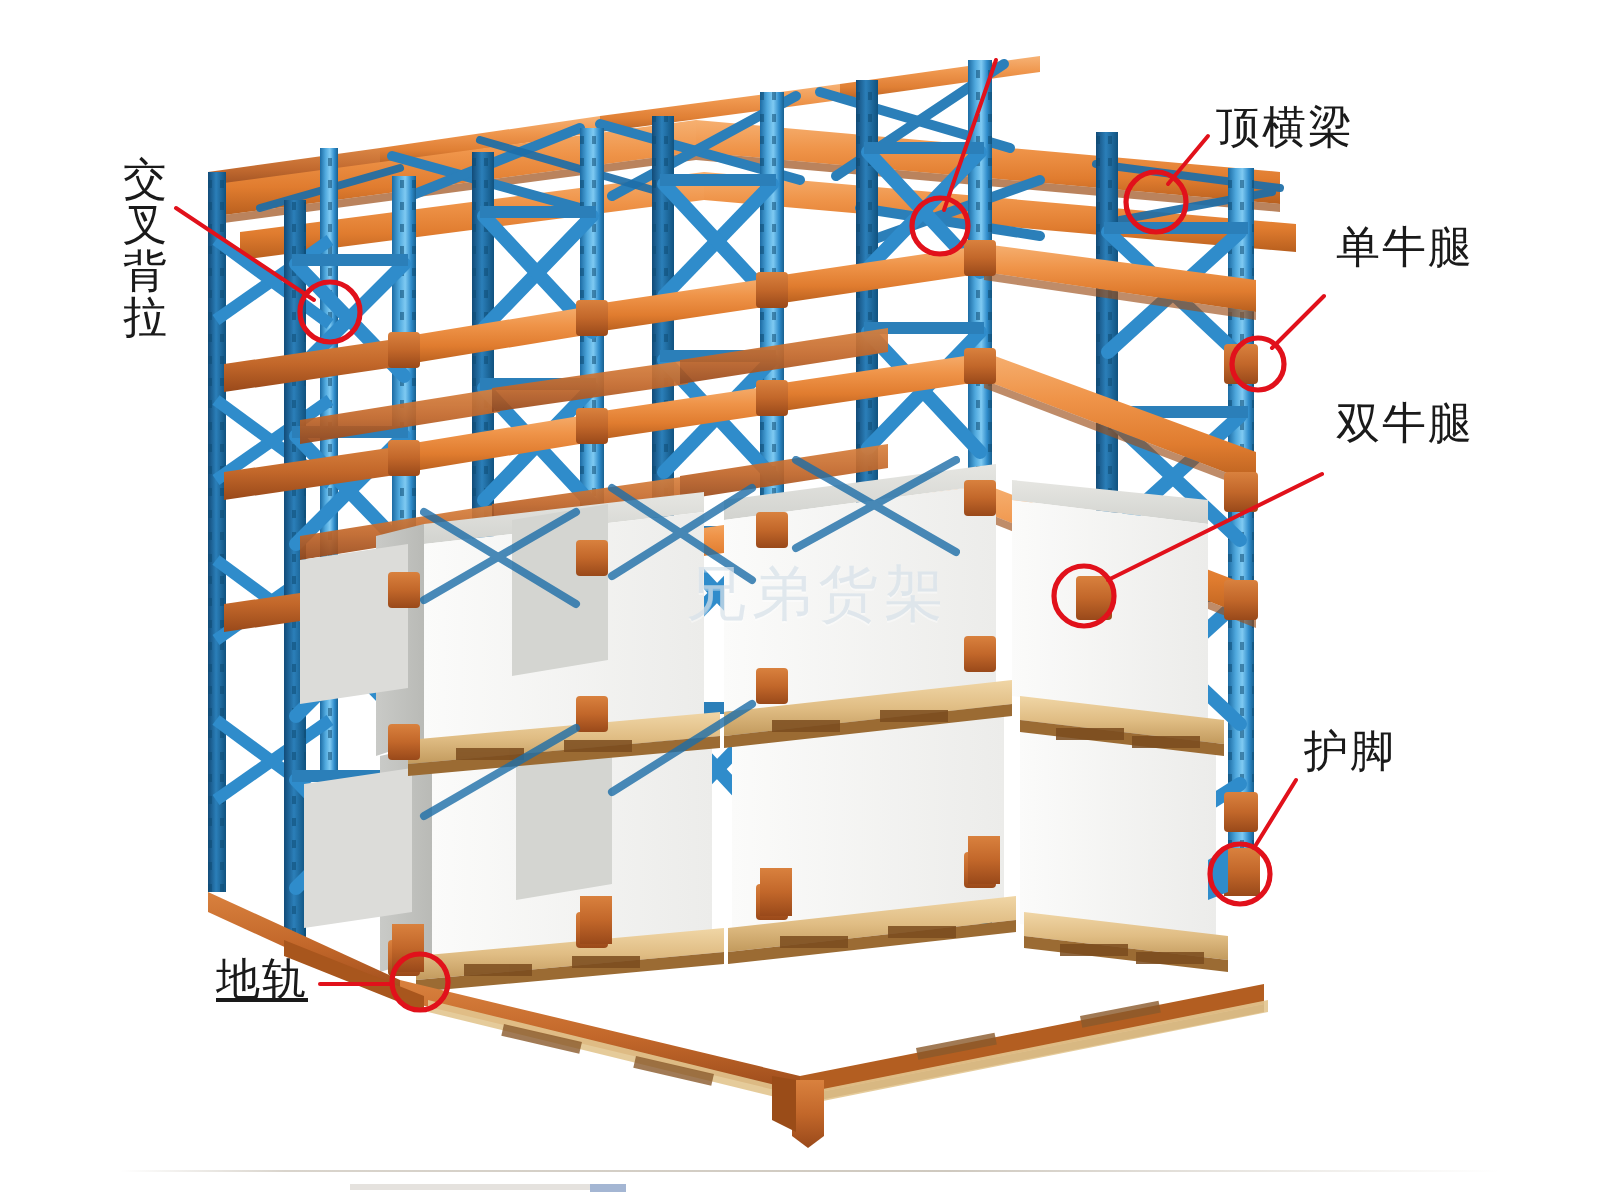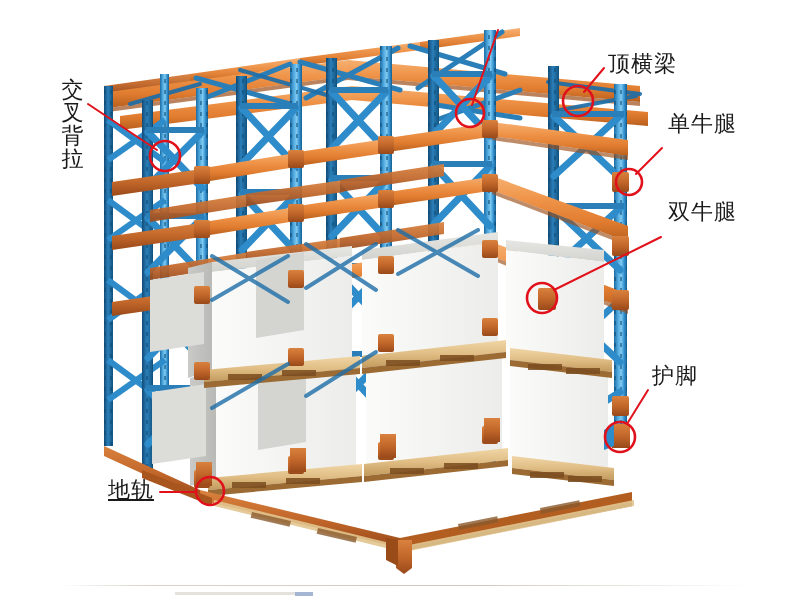--- a/index.html
+++ b/index.html
@@ -409,20 +409,21 @@
       <line x1="212" y1="256" x2="288" y2="302"></line>
       <line x1="306" y1="288" x2="376" y2="244"></line>
       <line x1="306" y1="244" x2="376" y2="290"></line>
       <line x1="398" y1="274" x2="478" y2="230"></line>
       <line x1="398" y1="230" x2="478" y2="276"></line>
       <line x1="212" y1="408" x2="288" y2="364"></line>
       <line x1="306" y1="396" x2="376" y2="352"></line>
     </g>
   </svg>
 
+  <div class="wm" style="left:343px;top:277px;">兄弟货架</div>
 
   <svg class="layer" viewBox="0 0 800 600">
     <g id="ann-vec">
         <line x1="88" y1="104" x2="157" y2="150" stroke="#e1111b" stroke-width="2" stroke-linecap="round"></line>
         <circle cx="165" cy="156" r="15" fill="none" stroke="#e1111b" stroke-width="2.6"></circle>
         <line x1="498" y1="30" x2="472" y2="105" stroke="#e1111b" stroke-width="2" stroke-linecap="round"></line>
         <circle cx="470" cy="113" r="14" fill="none" stroke="#e1111b" stroke-width="2.6"></circle>
         <line x1="604" y1="68" x2="584" y2="92" stroke="#e1111b" stroke-width="2" stroke-linecap="round"></line>
         <circle cx="578" cy="101" r="15" fill="none" stroke="#e1111b" stroke-width="2.6"></circle>
         <line x1="662" y1="148" x2="636" y2="174" stroke="#e1111b" stroke-width="2" stroke-linecap="round"></line>

